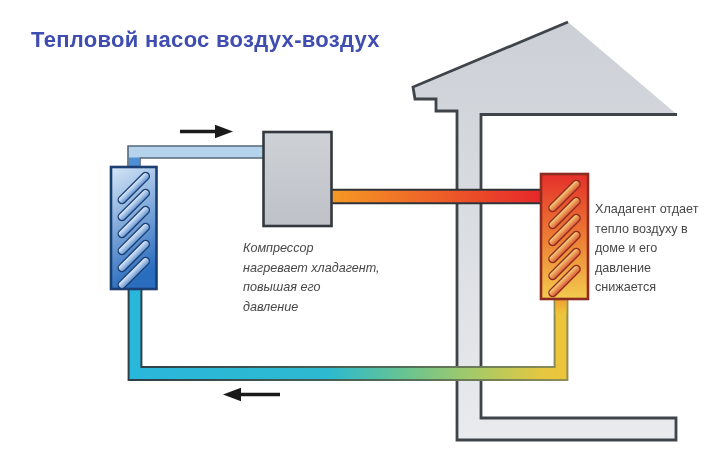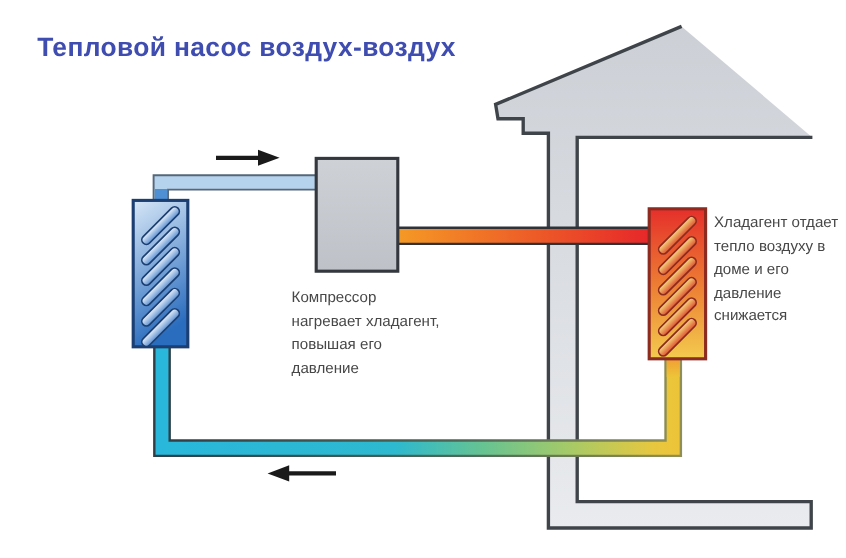--- a/index.html
+++ b/index.html
@@ -16,22 +16,22 @@
     font-size:22px;font-weight:bold;letter-spacing:.3px;
     color:var(--c-title,#3f4db1);
     white-space:nowrap;
   }
   .note{
     position:absolute;
     font-size:12.6px;line-height:19.6px;
     color:var(--c-text,#474747);
   }
   .note-evap{left:6px;top:172px;width:102px;}
-  .note-comp{left:243px;top:239px;width:150px;}
-  .note-cond{left:595px;top:176px;width:108px;}
+  .note-comp{left:243px;top:239px;width:150px;font-style:italic;}
+  .note-cond{left:595px;top:200px;width:108px;}
 </style>
 </head>
 <body>
 
 <div class="stage">
 
   <svg width="705" height="465" viewBox="0 0 705 465">
     <defs>
       <linearGradient id="gHouse" x1="0" y1="0" x2="0" y2="1">
         <stop offset="0" style="stop-color:var(--c-house-dark,#ccd0d6)"></stop>

